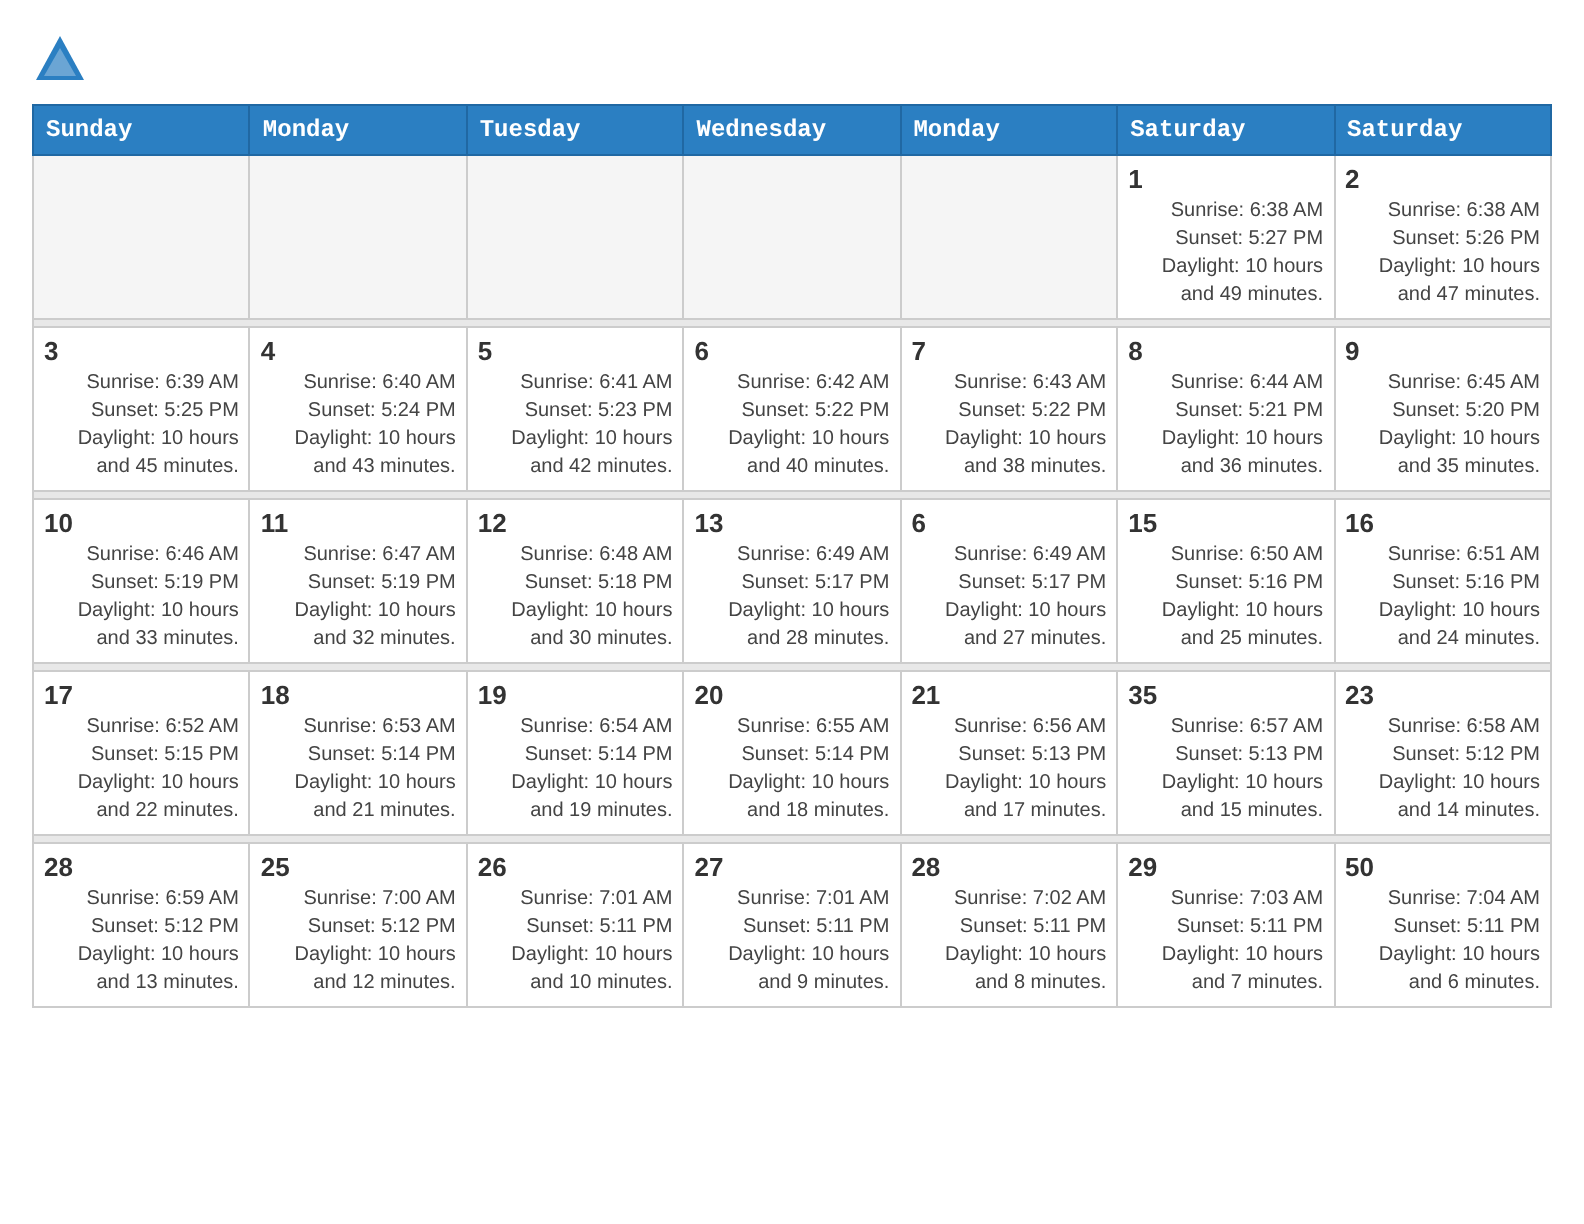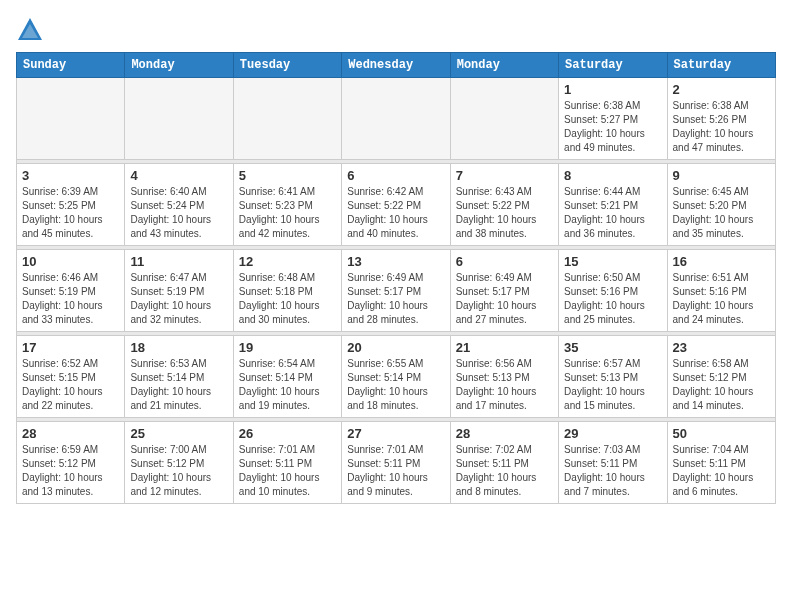--- a/index.html
+++ b/index.html
@@ -84,20 +84,21 @@
       font-size: 13px;
       font-weight: bold;
       color: #333;
       display: block;
       margin-bottom: 2px;
     }
     .day-info {
       font-size: 10px;
       color: #444;
       line-height: 1.4;
+      text-align: right;
     }
     .row-separator td {
       height: 4px;
       background: #e8e8e8;
       border: none;
       padding: 0;
     }
   </style>
 </head>
 <body>

